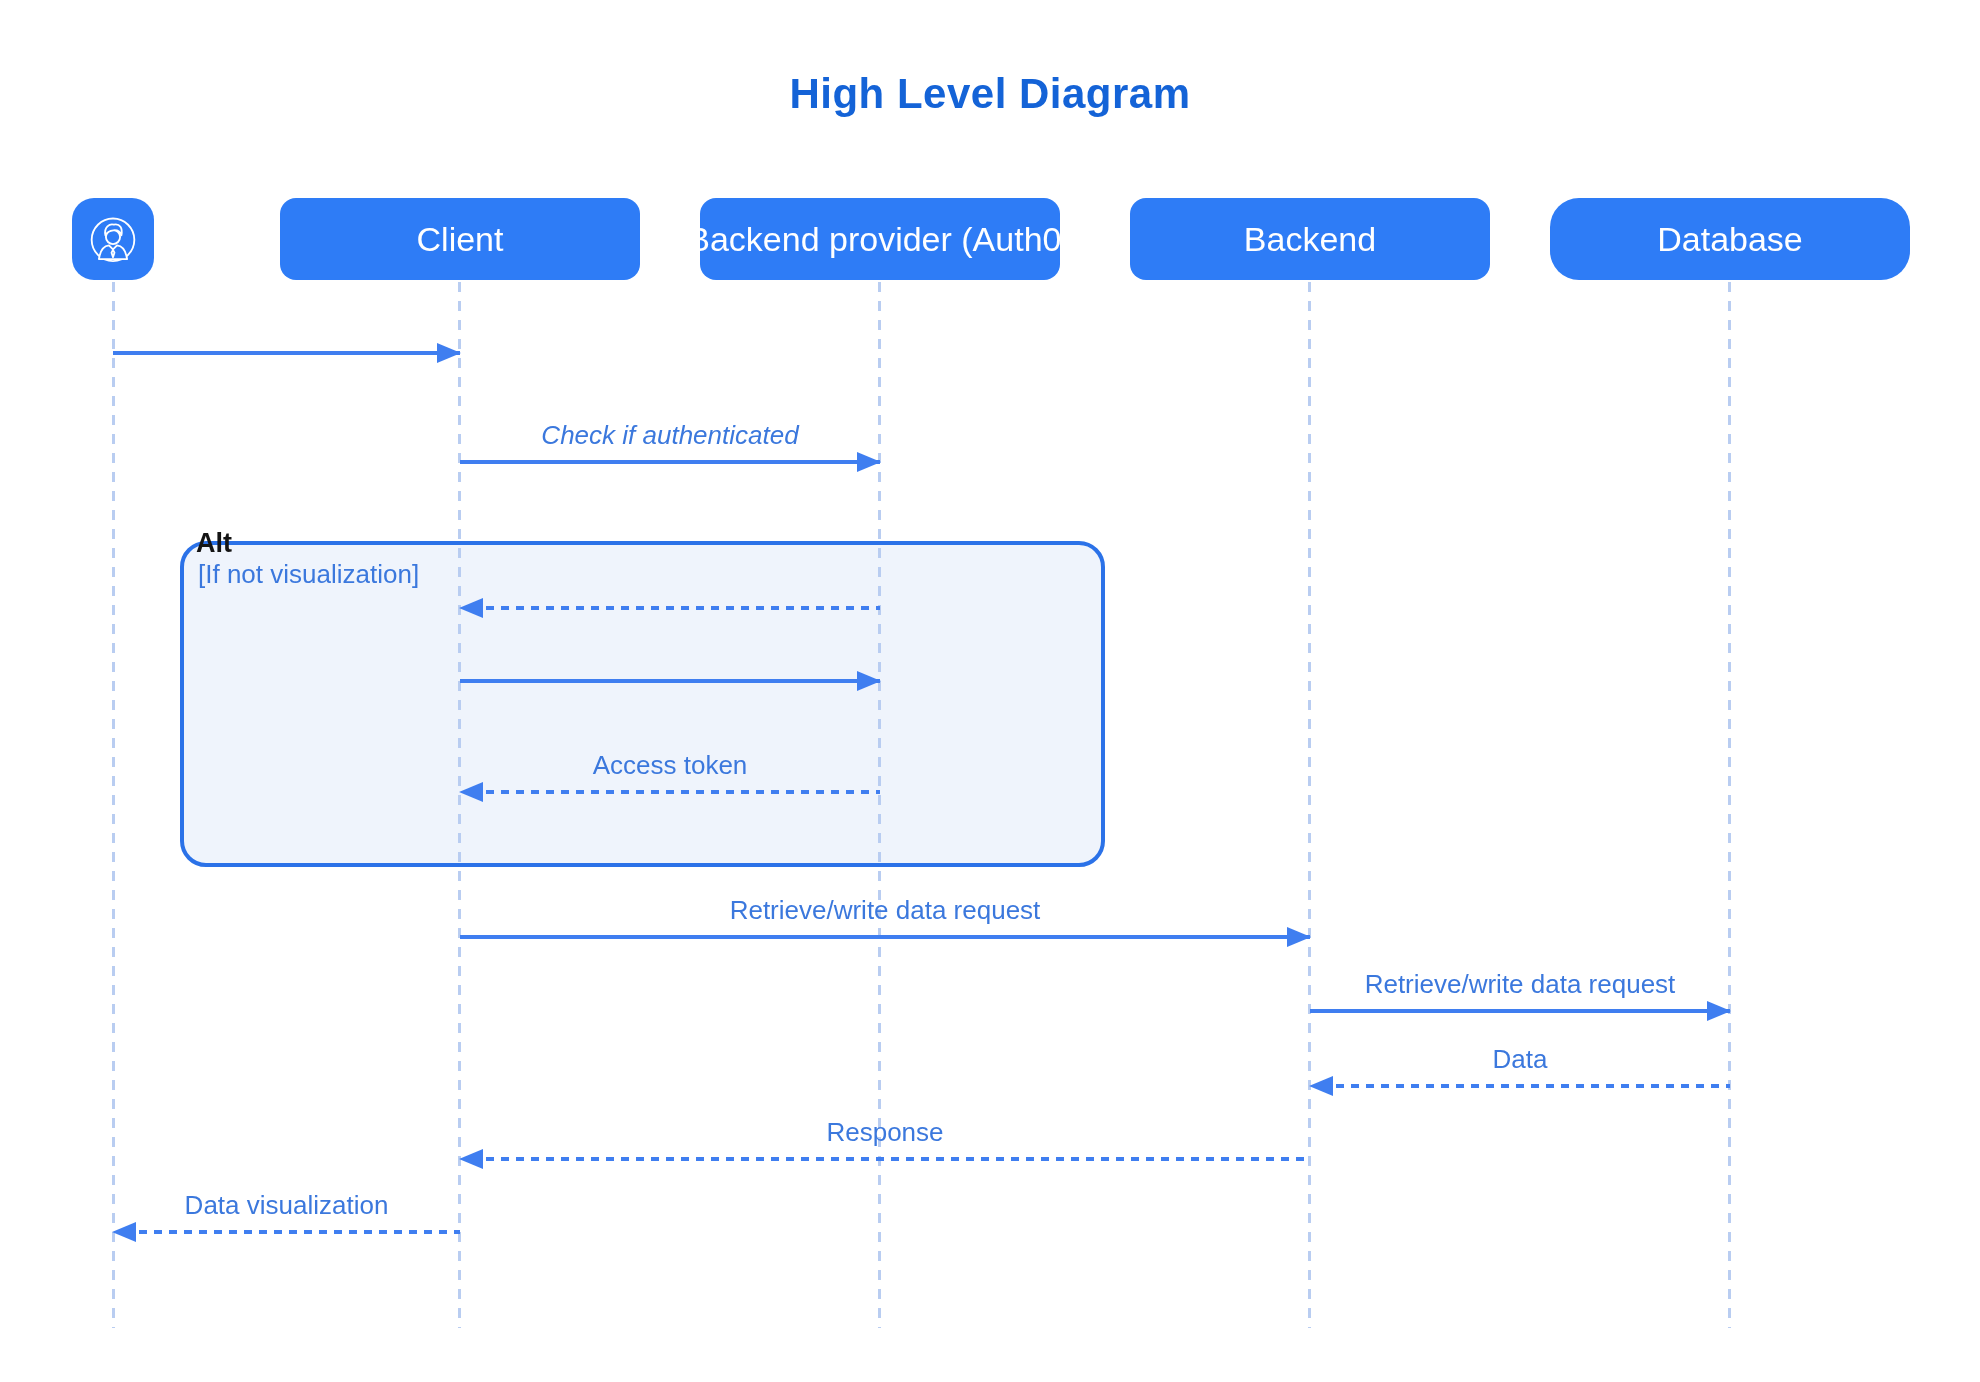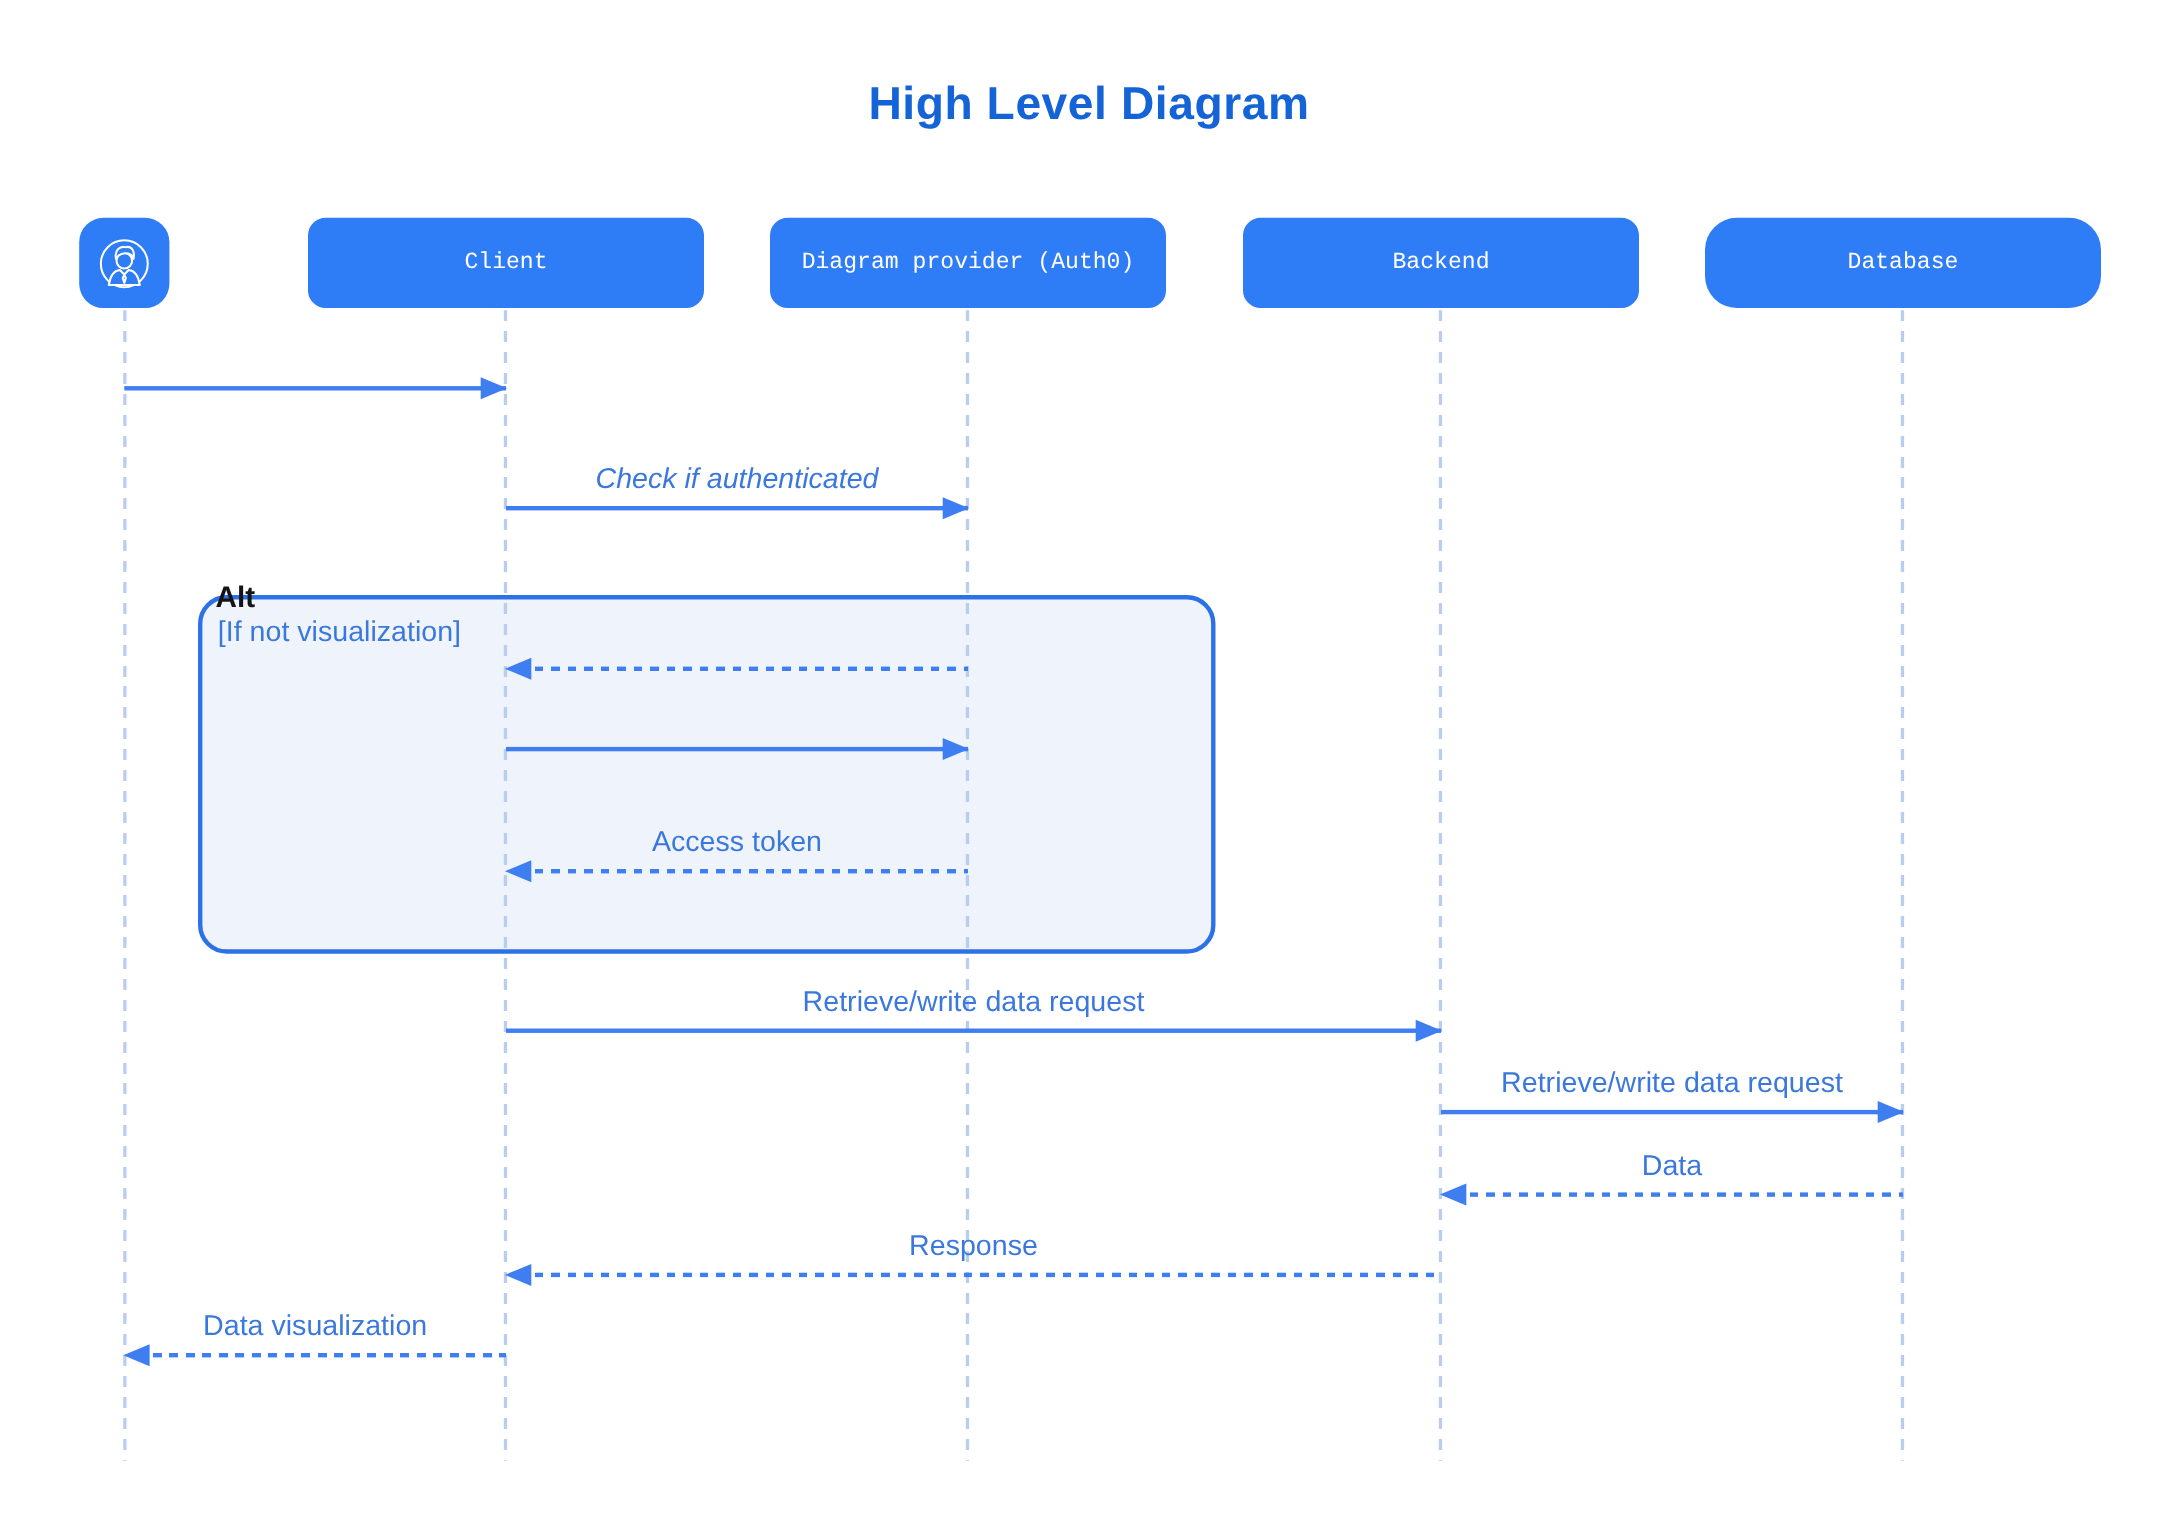--- a/index.html
+++ b/index.html
@@ -22,21 +22,21 @@
     text-align:center;font-size:42px;font-weight:bold;
     color:var(--title-color);letter-spacing:.5px;
   }
   
   .actor{
     position:absolute;top:198px;height:82px;
     background:var(--actor-fill);border-radius:16px;
     display:flex;align-items:center;justify-content:center;
   }
   .actor .actor-label{
-    color:#ffffff;font-size:21px;font-weight:500;white-space:nowrap;font-family:Liberation Mono, monospace;
+    color:#ffffff;font-size:34px;font-weight:500;white-space:nowrap;
   }
   .actor.avatar{width:82px;border-radius:22px;}
   .actor.avatar svg{width:66px;height:66px;}
   
   .lifeline{
     position:absolute;top:282px;height:1046px;width:3px;
     background:repeating-linear-gradient(to bottom,var(--lifeline) 0 10px,transparent 10px 19px);
   }
   
   .alt-label{
@@ -95,21 +95,21 @@
       <path d="M31.6,36.5 C29.4,26 37,21.8 42,23.2 C49.6,21.5 53.2,27.5 51.4,36.5 C50,31.5 46.6,29.8 41.6,30.2 C36.6,30.6 33.4,32.6 31.6,36.5 Z" fill="#2e7cf6"></path>
       <path d="M23.5,66 C25.5,52.5 31,49.5 36,49 L41,54 L46,49 C51,49.5 56.5,52.5 58.5,66 Z" fill="#2e7cf6"></path>
       <path d="M41,54.5 L39.2,58 L41,63.5 L42.8,58 Z"></path>
     </g>
   </svg>
 </div>
 <div class="actor" style="left:280px;width:360px;">
   <span class="actor-label">Client</span>
 </div>
 <div class="actor" style="left:700px;width:360px;">
-  <span class="actor-label">Diagram provider (Auth0)</span>
+  <span class="actor-label">Backend provider (Auth0)</span>
 </div>
 <div class="actor" style="left:1130px;width:360px;">
   <span class="actor-label">Backend</span>
 </div>
 <div class="actor" style="left:1550px;width:360px;border-radius:29px;">
   <span class="actor-label">Database</span>
 </div>
 
 <div class="msg solid" style="left:113px;top:351px;width:347px;">
   <div class="track">

